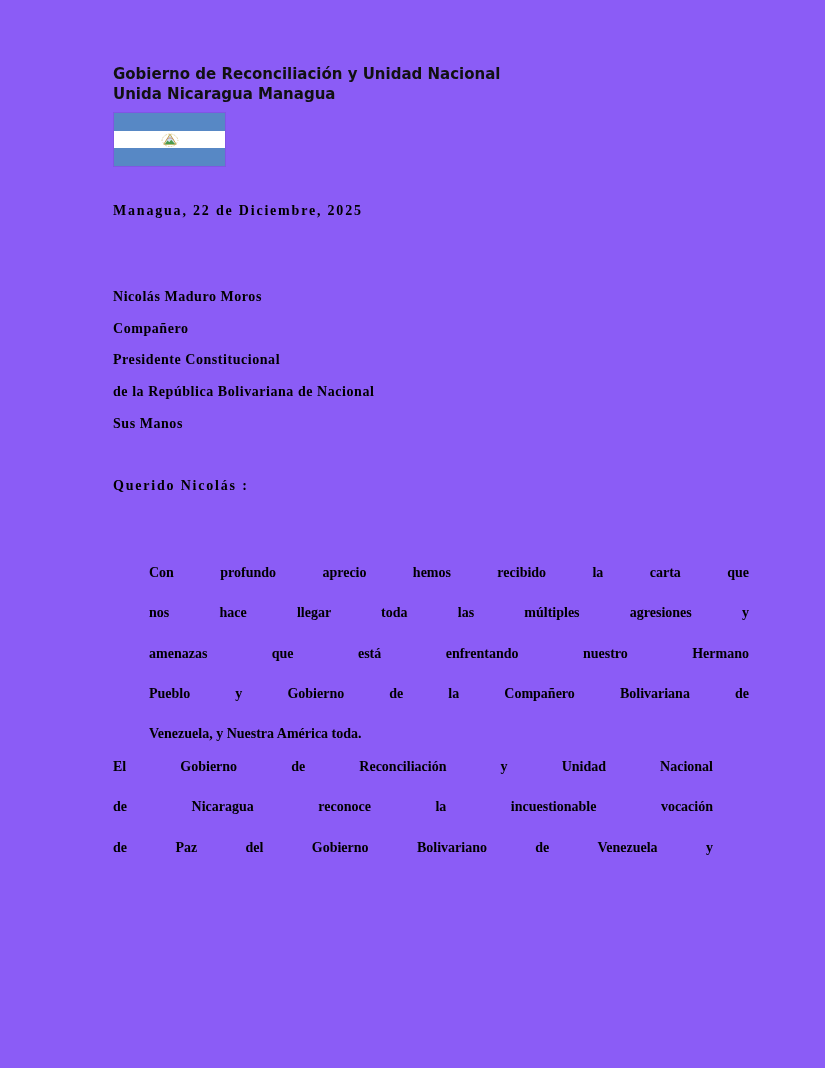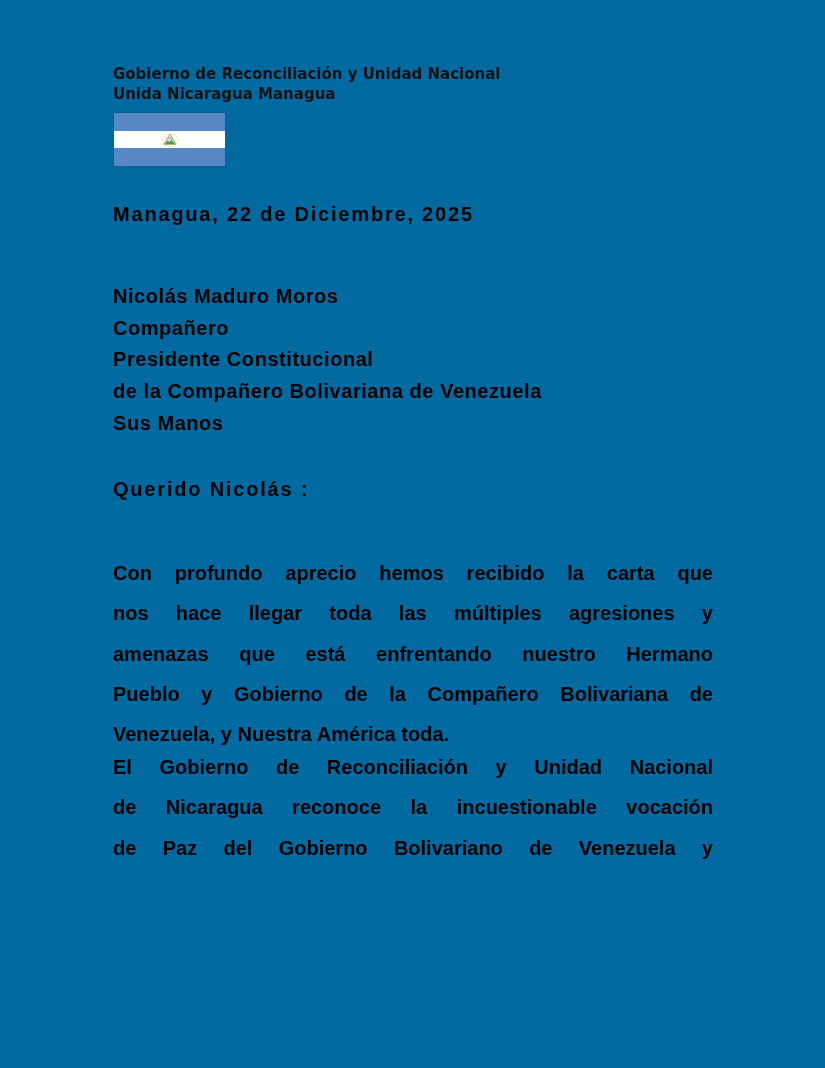--- a/index.html
+++ b/index.html
@@ -4,21 +4,21 @@
 <style>
   html, body {
     margin: 0;
     padding: 0;
     background: #ffffff;
   }
   .page {
     position: relative;
     width: 825px;
     height: 1068px;
-    background: #0369a1;
+    background: #8b5cf6;
     overflow: hidden;
     color: #000000;
   }
 
   
   .letterhead {
     position: absolute;
     left: 113px;
     top: 64px;
     font-family: "DejaVu Sans", "Liberation Sans", sans-serif;
@@ -44,23 +44,23 @@
   .flag .stripe.white {
     position: relative;
     display: flex;
     align-items: center;
     justify-content: center;
   }
   .flag svg { display: block; }
 
   
   .mono {
-    font-family: Liberation Sans, sans-serif;
+    font-family: Liberation Serif, serif;
     font-weight: bold;
-    font-size: 20px;
+    font-size: 14px;
     color: #000000;
   }
 
   .dateline {
     position: absolute;
     left: 113px;
     top: 203px;
     letter-spacing: 1.8px;
     white-space: nowrap;
   }
@@ -83,21 +83,21 @@
     top: 478px;
     letter-spacing: 1.8px;
     white-space: nowrap;
   }
 
   .paragraph {
     position: absolute;
     left: 113px;
     width: 600px;
   }
-  .paragraph.p1 { top: 553px; }
+  .paragraph.p1 { top: 553px; margin-left: 36px; }
   .paragraph.p2 { top: 747px; }
   .paragraph .line {
     height: 40.3px;
     line-height: 40.3px;
     text-align: justify;
     text-align-last: justify;
   }
   .paragraph .line.last {
     text-align: left;
     text-align-last: left;
@@ -132,21 +132,21 @@
     </div>
     <div class="stripe" style="background:#5788C5;"></div>
   </div>
 
   <div class="dateline mono">Managua, 22 de Diciembre, 2025</div>
 
   <div class="recipient mono">
     <div class="line">Nicolás Maduro Moros</div>
     <div class="line">Compañero</div>
     <div class="line">Presidente Constitucional</div>
-    <div class="line">de la Compañero Bolivariana de Venezuela</div>
+    <div class="line">de la República Bolivariana de Nacional</div>
     <div class="line">Sus Manos</div>
   </div>
 
   <div class="salutation mono">Querido Nicolás :</div>
 
   <div class="paragraph p1 mono">
     <div class="line">Con profundo aprecio hemos recibido la carta que</div>
     <div class="line">nos hace llegar toda las múltiples agresiones y</div>
     <div class="line">amenazas que está enfrentando nuestro Hermano</div>
     <div class="line">Pueblo y Gobierno de la Compañero Bolivariana de</div>

